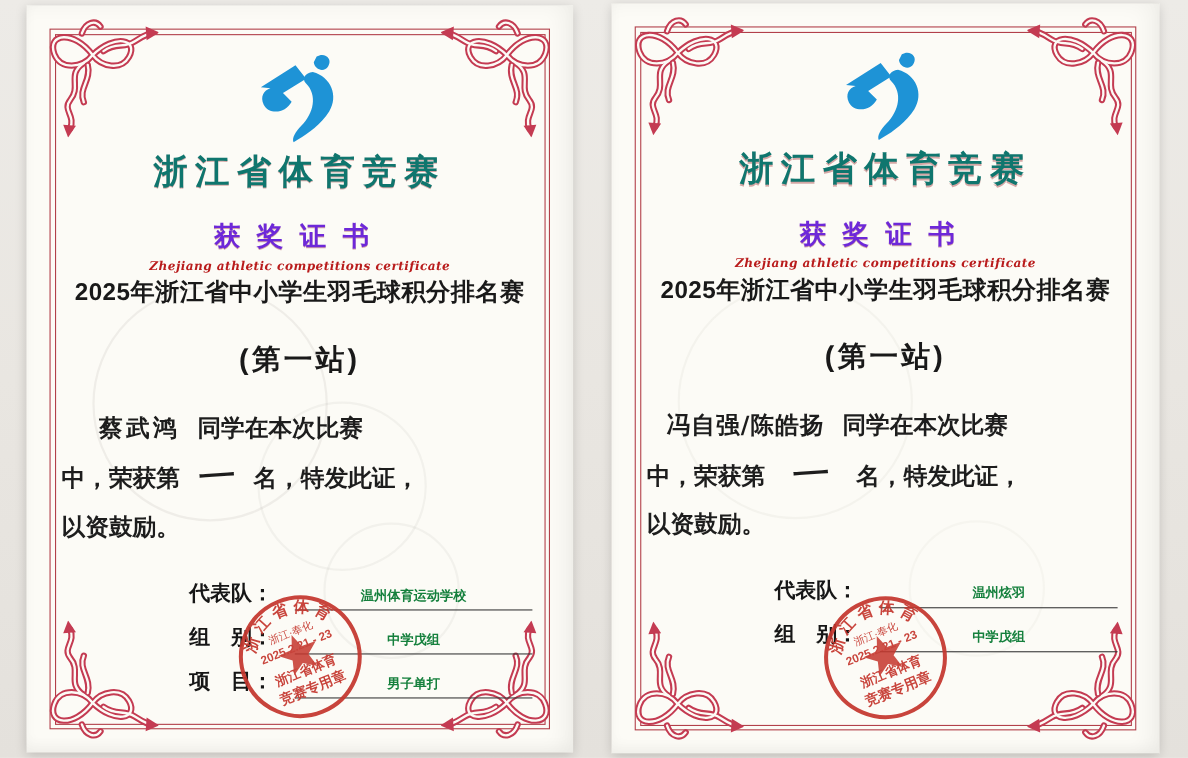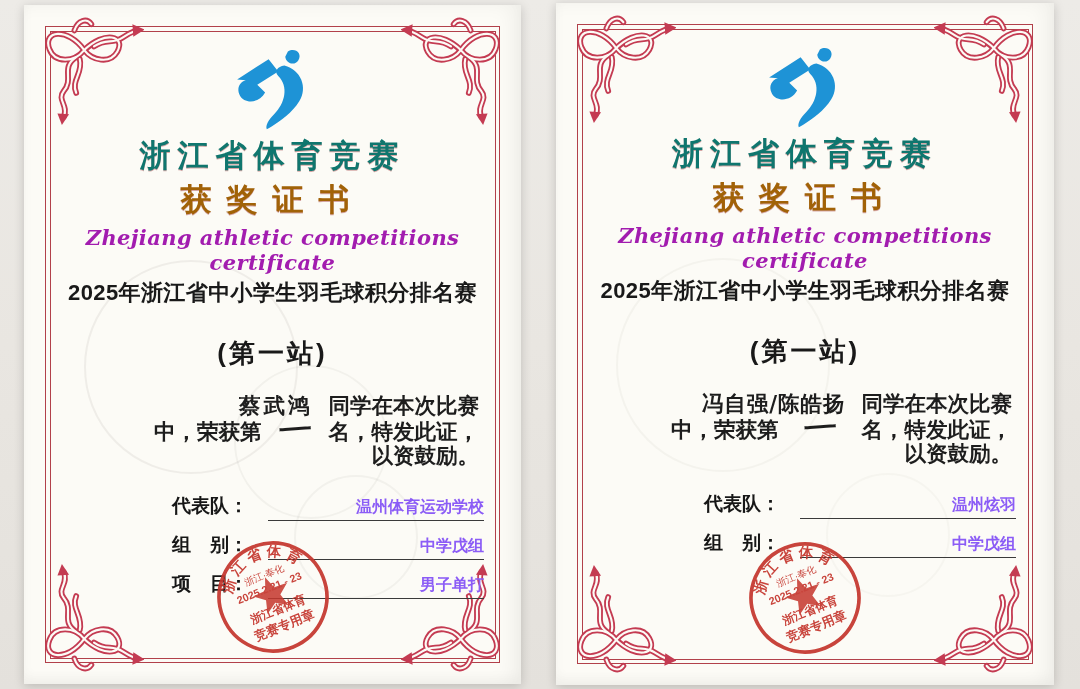--- a/index.html
+++ b/index.html
@@ -23,39 +23,39 @@
   .corner.br{bottom:4px;right:4px;transform:scale(-1,-1);}
   .wm{position:absolute;border-radius:50%;border:2px solid rgba(160,158,150,.14);pointer-events:none;}
   .wm1{width:210px;height:210px;left:60px;top:255px;}
   .wm2{width:150px;height:150px;left:210px;top:360px;border-color:rgba(160,158,150,.10);}
   .wm3{width:120px;height:120px;left:270px;top:470px;border-color:rgba(160,158,150,.10);}
 
   .content{position:relative;width:100%;text-align:center;}
   .logo{display:block;margin:42px auto 4px auto;width:104px;height:84px;}
   .title1{font-size:31px;font-weight:700;color:#0f766e;letter-spacing:7px;
           text-shadow:0 1px 0 rgba(140,10,15,.35);}
-  .title2{font-size:31px;font-weight:800;color:#a16207;letter-spacing:15px;margin-top:2px;
+  .title2{font-size:24px;font-weight:800;color:#6d28d9;letter-spacing:15px;margin-top:22px;
           text-shadow:0 1px 0 rgba(140,10,15,.35);}
   .script{font-family:"DejaVu Serif", serif;font-style:italic;font-weight:700;
-          font-size:21px;color:#a21caf;margin-top:4px;letter-spacing:.4px;}
+          font-size:11px;color:#b91c1c;margin-top:4px;letter-spacing:.4px;}
   .event{font-size:22px;font-weight:700;color:#191919;margin-top:3px;letter-spacing:.4px;}
   .stage{font-size:26px;font-weight:700;color:#191919;margin-top:28px;letter-spacing:3px;}
 
-  .body{margin-top:23px;padding:0 42px;text-align:right;font-size:21.5px;font-weight:600;
-        color:#1d1d1d;line-height:24px;}
+  .body{margin-top:23px;padding:0 32px;text-align:left;font-size:21.5px;font-weight:600;
+        color:#1d1d1d;line-height:44px;}
   .l1{text-indent:0;padding-left:34px;}
   .name{font-family:"DejaVu Serif", serif;letter-spacing:3px;margin-right:16px;font-weight:600;}
   .rank{display:inline-block;margin:0 20px;font-family:"DejaVu Serif", serif;font-weight:900;
         font-size:27px;transform:rotate(-4deg) scaleX(1.25);}
 
   .fields{margin:25px 0 0 148px;text-align:left;}
   .frow{margin-bottom:11px;white-space:nowrap;}
   .flabel{display:inline-block;width:96px;font-size:19px;font-weight:700;color:#161616;}
-  .fvalue{display:inline-block;width:216px;text-align:right;font-size:16px;font-weight:600;
-          color:#8b5cf6;border-bottom:1.8px solid #3a3a3a;padding-bottom:2px;line-height:22px;}
+  .fvalue{display:inline-block;width:216px;text-align:center;font-size:12px;font-weight:600;
+          color:#15803d;border-bottom:1.8px solid #3a3a3a;padding-bottom:2px;line-height:22px;}
 
   .stamp{position:absolute;bottom:26px;left:50%;margin-left:-61px;width:122px;height:122px;
          transform:rotate(-22deg);opacity:.93;pointer-events:none;}
   .stamp svg{width:100%;height:100%;}
   .stamp text{fill:#c5372e;font-family:"Liberation Sans", sans-serif;}
 </style>
 </head>
 <body>
 
 <svg width="0" height="0" style="position:absolute" aria-hidden="true">

